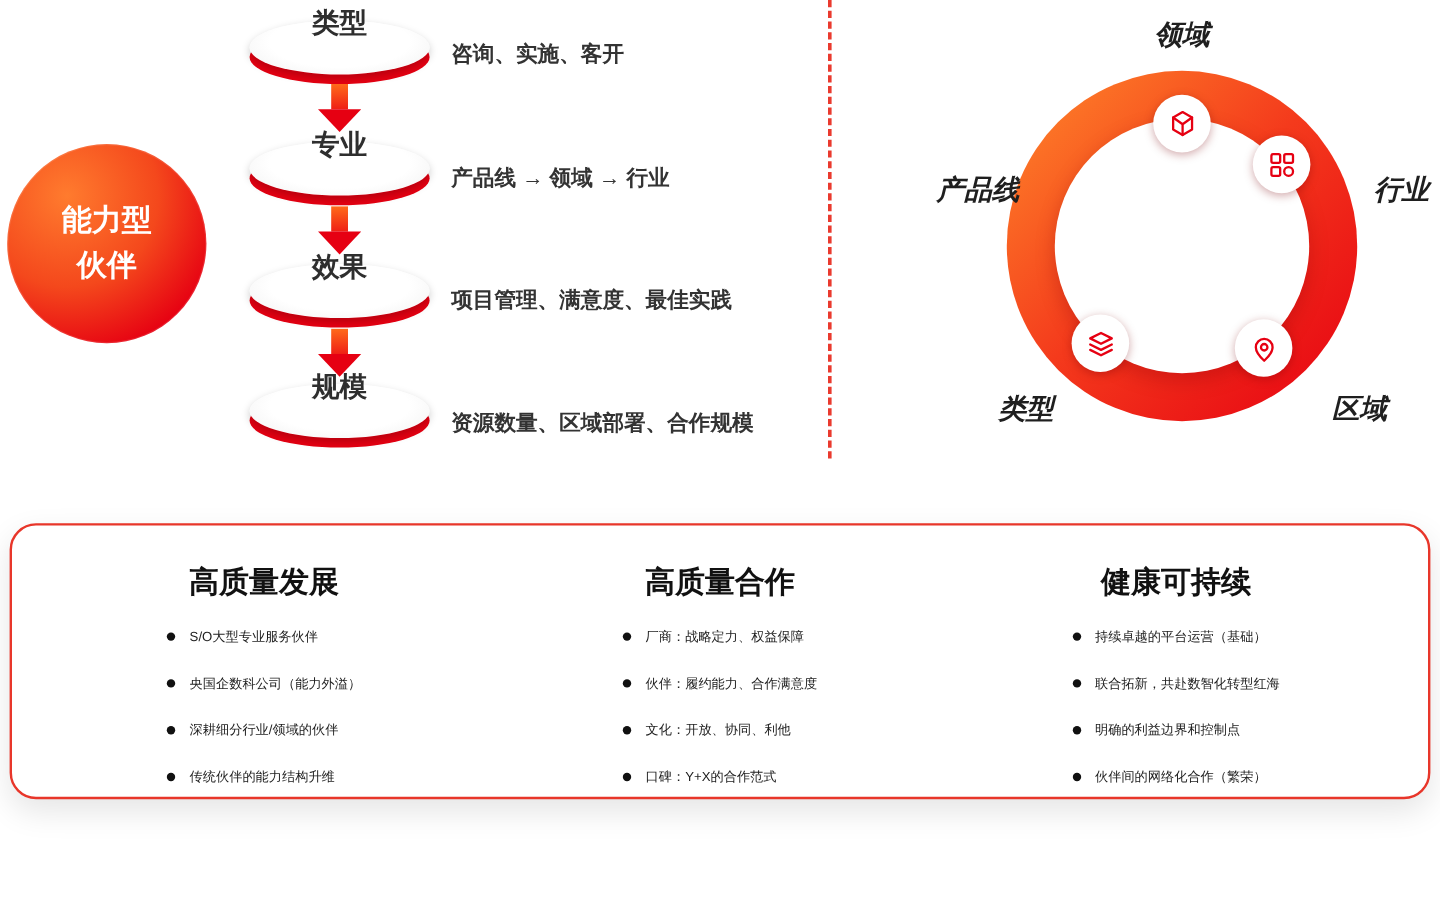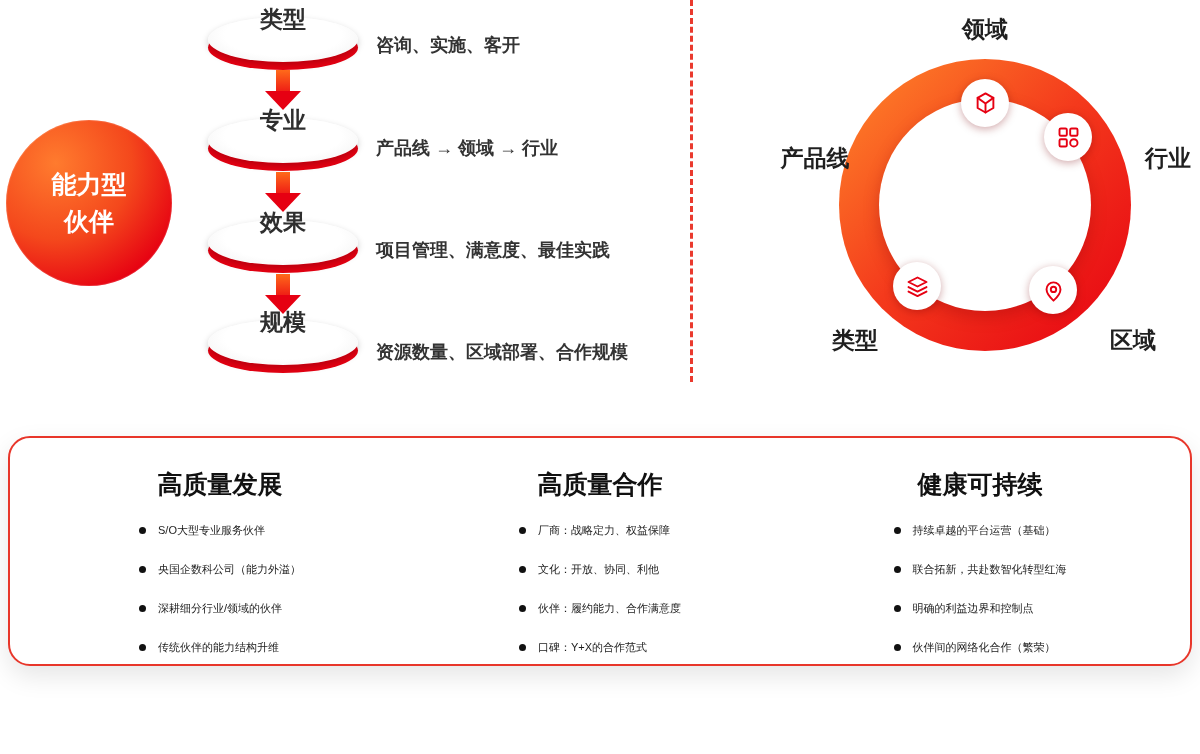--- a/index.html
+++ b/index.html
@@ -57,21 +57,21 @@
   .bubble {
     position:absolute; width:48px; height:48px; border-radius:50%; background:#fff;
     box-shadow: 0 2px 8px rgba(120,0,10,.35);
     display:flex; align-items:center; justify-content:center;
   }
   .b-top { left:261px; top:79px; }
   .b-right { left:344px; top:113px; }
   .b-br { left:329px; top:266px; }
   .b-bl { left:193px; top:262px; }
   .bubble svg { width:27px; height:27px; stroke:#e60012; fill:none; stroke-width:1.7; stroke-linecap:round; stroke-linejoin:round; }
-  .rlabel { position:absolute; width:110px; text-align:center; font-size:23px; font-weight:bold; color:#1f1f1f; white-space:nowrap; }
+  .rlabel { position:absolute; width:110px; text-align:center; font-size:23px; font-weight:bold; color:#1f1f1f; white-space:nowrap;font-style:italic; }
   .rl-top { left:230px; top:14px; }
   .rl-left { left:60px; top:143px; }
   .rl-right { left:413px; top:143px; }
   .rl-bl { left:100px; top:325px; }
   .rl-br { left:378px; top:325px; }
 
   
   .panel {
     position:absolute; left:8px; top:436px; width:1184px; height:230px;
     background:#fff; border:2px solid #e8362a; border-radius:22px;
@@ -182,22 +182,22 @@
         <li>S/O大型专业服务伙伴</li>
         <li>央国企数科公司（能力外溢）</li>
         <li>深耕细分行业/领域的伙伴</li>
         <li>传统伙伴的能力结构升维</li>
       </ul>
     </div>
     <div class="col">
       <div class="col-title">高质量合作</div>
       <ul>
         <li>厂商：战略定力、权益保障</li>
+        <li>伙伴：履约能力、合作满意度</li>
         <li>文化：开放、协同、利他</li>
-        <li>伙伴：履约能力、合作满意度</li>
         <li>口碑：Y+X的合作范式</li>
       </ul>
     </div>
     <div class="col">
       <div class="col-title">健康可持续</div>
       <ul>
         <li>持续卓越的平台运营（基础）</li>
         <li>联合拓新，共赴数智化转型红海</li>
         <li>明确的利益边界和控制点</li>
         <li>伙伴间的网络化合作（繁荣）</li>

